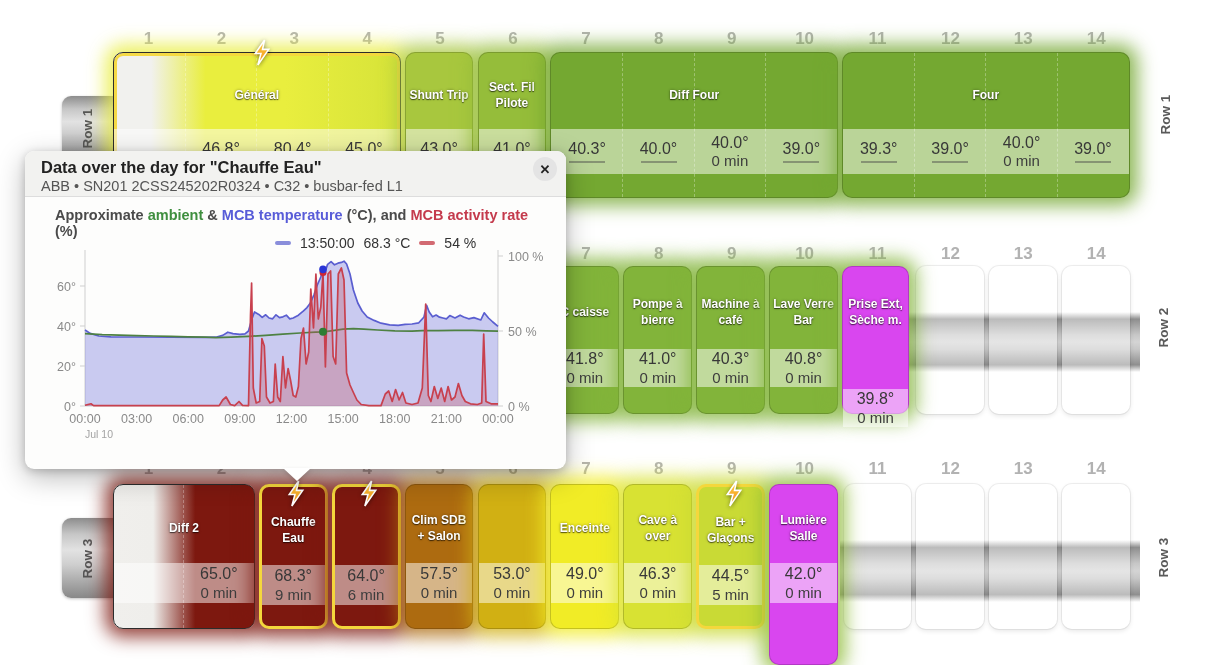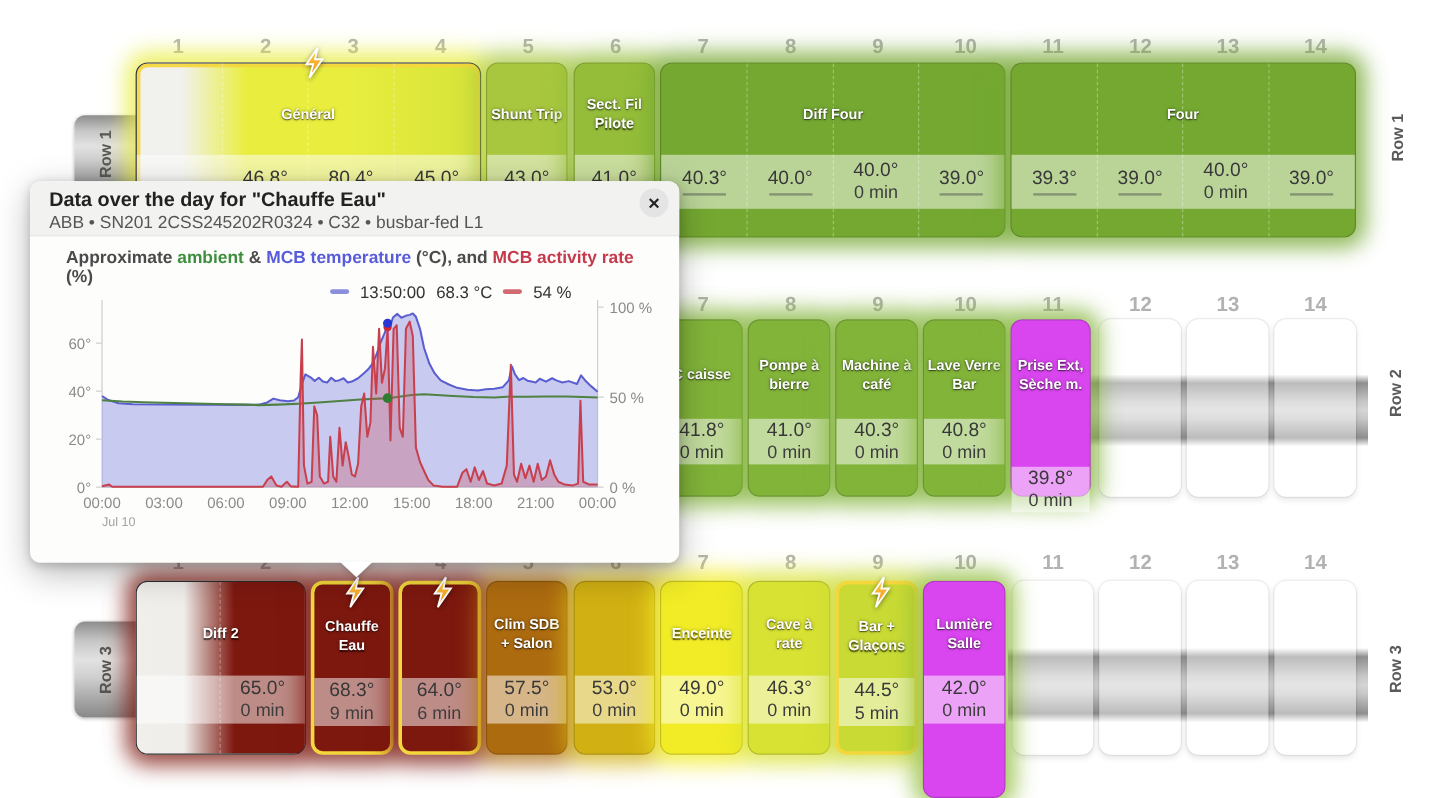--- a/index.html
+++ b/index.html
@@ -338,21 +338,21 @@
       <div class="block" style="left: 550.4px; top: 484px; width: 68.9px; height: 145px; background: rgb(241, 236, 38); box-shadow: rgba(241, 236, 38, 0.8) 0px 0px 18px 8px;">
         <div class="label" style="top: 12px; height: 64px;">Enceinte</div>
         <div class="band" style="top: 78px; height: 40px;">
           <div class="cellval">
             <div class="temp">49.0°</div>
             <div class="mins">0 min</div>
           </div>
         </div>
       </div>
       <div class="block" style="left: 623.3px; top: 484px; width: 68.9px; height: 145px; background: rgb(216, 226, 51); box-shadow: rgba(216, 226, 51, 0.8) 0px 0px 18px 8px;">
-        <div class="label" style="top: 12px; height: 64px;">Cave à rate</div>
+        <div class="label" style="top: 12px; height: 64px;">Cave à over</div>
         <div class="band" style="top: 78px; height: 40px;">
           <div class="cellval">
             <div class="temp">46.3°</div>
             <div class="mins">0 min</div>
           </div>
         </div>
       </div>
       <div class="block selected" style="left: 696.2px; top: 484px; width: 68.9px; height: 145px; background: rgb(201, 218, 53); box-shadow: rgba(201, 218, 53, 0.8) 0px 0px 18px 8px;">
         <div class="label" style="top: 12px; height: 64px;">Bar + Glaçons</div>
         <div class="band" style="top: 78px; height: 40px;">

